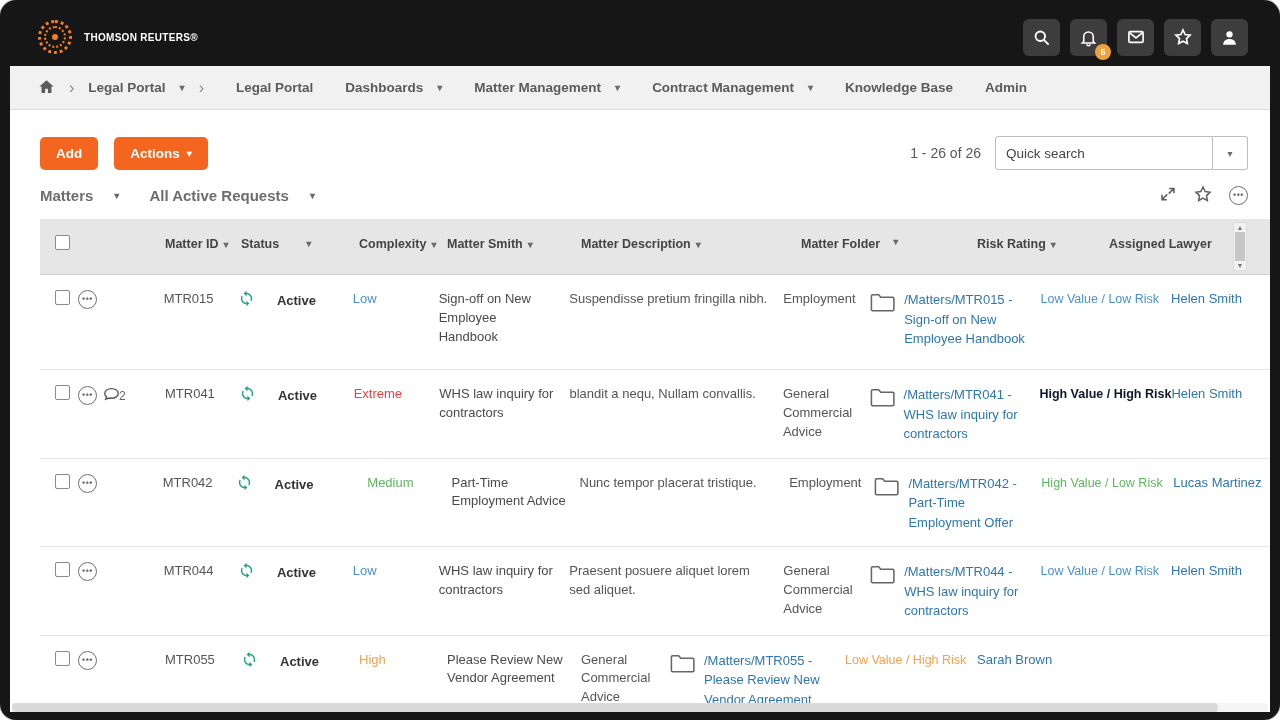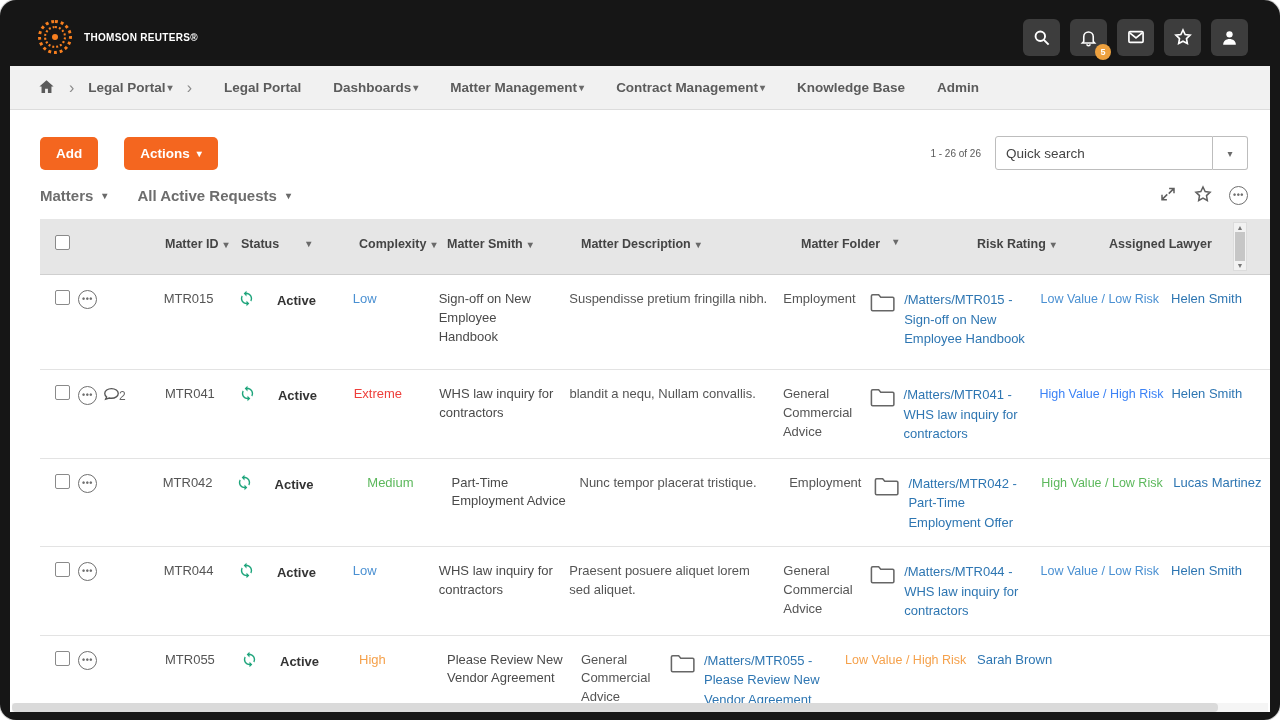--- a/index.html
+++ b/index.html
@@ -15,33 +15,33 @@
   .logo::before { content:""; position:absolute; inset:3px; border:2px dotted #f77f1f; border-radius:50%; }
   .logo::after { content:""; position:absolute; top:50%; left:50%; width:6px; height:6px; margin:-3px 0 0 -3px; background:#f77f1f; border-radius:50%; }
   .brand-text { color:#fff; font-size:10px; font-weight:bold; letter-spacing:.3px; }
   .topbar-actions { display:flex; gap:10px; }
   .tb-btn { width:37px; height:37px; background:#3d3d3d; border:none; border-radius:6px; display:flex; align-items:center; justify-content:center; position:relative; cursor:pointer; }
   .tb-btn svg { display:block; }
   .badge { position:absolute; right:-4px; bottom:-4px; min-width:16px; height:16px; border-radius:8px; background:#eda13f; color:#fff; font-size:9px; font-weight:bold; display:flex; align-items:center; justify-content:center; }
 
   
   .navbar { height:44px; background:#f1f1f1; border-bottom:1px solid #dcdcdc; display:flex; align-items:center; gap:14px; padding:0 28px; color:#5b5b5b; font-size:13.5px; font-weight:bold; }
-  .nav-item { display:flex; align-items:center; gap:2px; cursor:pointer; white-space:nowrap; }
+  .nav-item { display:flex; align-items:center; gap:14px; cursor:pointer; white-space:nowrap; }
   .chev { color:#8a8a8a; font-size:16px; font-weight:normal; }
   .caret { font-size:10px; color:#6a6a6a; }
   .nav-gap { width:4px; }
 
   
   .content { position:relative; height:calc(100% - 102px); }
   .toolbar-row { display:flex; justify-content:space-between; align-items:center; padding:26px 22px 0 30px; }
   .btn-orange { background:#f4661f; color:#fff; border:none; border-radius:5px; height:33px; padding:0 16px; font-size:13.5px; font-weight:bold; display:inline-flex; align-items:center; gap:7px; cursor:pointer; font-family:inherit; }
   .btn-orange .caret { color:#fff; }
-  .left-btns { display:flex; gap:26px; }
+  .left-btns { display:flex; gap:16px; }
   .right-tools { display:flex; align-items:center; gap:14px; }
-  .range { color:#5a5a5a; font-size:10px; }
+  .range { color:#5a5a5a; font-size:14px; }
   .search-group { display:flex; }
   .search-input { width:218px; height:34px; border:1px solid #bdbdbd; border-radius:3px 0 0 3px; padding:0 10px; font-size:13.5px; color:#333; font-family:inherit; outline:none; }
   .search-input::placeholder { color:#444; }
   .search-dd { width:35px; height:34px; border:1px solid #bdbdbd; border-left:none; border-radius:0 3px 3px 0; background:#fff; display:flex; align-items:center; justify-content:center; cursor:pointer; }
 
   .view-row { display:flex; justify-content:space-between; align-items:center; padding:14px 22px 0 30px; }
   .view-left { display:flex; gap:30px; color:#6d6d6d; font-size:15px; font-weight:bold; }
   .view-left .caret { margin-left:7px; }
   .view-right { display:flex; align-items:center; gap:16px; }
   .icon-btn { background:none; border:none; cursor:pointer; display:flex; align-items:center; }
@@ -66,21 +66,21 @@
   .c-folder { width:176px; display:flex; gap:8px; }
   .c-risk { width:132px; white-space:nowrap; font-size:12.5px; }
   .c-assigned { width:120px; white-space:nowrap; }
   .cbx { display:inline-block; width:15px; height:15px; border:1.6px solid #8a8a8a; border-radius:2px; background:#fff; cursor:pointer; }
   .link { color:#2e76b2; cursor:pointer; }
   .folder-link { color:#2e76b2; font-size:13px; line-height:1.5; cursor:pointer; }
   .lvl-low { color:#4a90d2; }
   .lvl-med { color:#5cb85c;margin-left:19px; }
   .lvl-high { color:#f5a14b; }
   .lvl-ext { color:#ee3f3b; }
-  .risk-red { color:#3b82f6; font-weight:normal; }
+  .risk-red { color:#0f172a; font-weight:bold; }
   .risk-blue { color:#4a90d2; }
   .risk-green { color:#5cb85c; }
   .risk-orange { color:#f5a14b; }
   .bubble-count { font-size:12px; color:#666; margin-left:-2px; }
   .r1 { min-height:95px; } .r2 { min-height:72px; } .r3 { min-height:56px; }
   .r4 { min-height:70px; } .r5 { min-height:75px; }
 
   
   .vscroll { position:absolute; top:3px; bottom:3px; left:1193px; width:14px; background:#f2f2f2; border:1px solid #dcdcdc; display:flex; flex-direction:column; align-items:center; justify-content:space-between; padding:1px 0; }
   .vthumb { width:10px; flex:1; margin:1px 0; background:#c6c6c6; }

